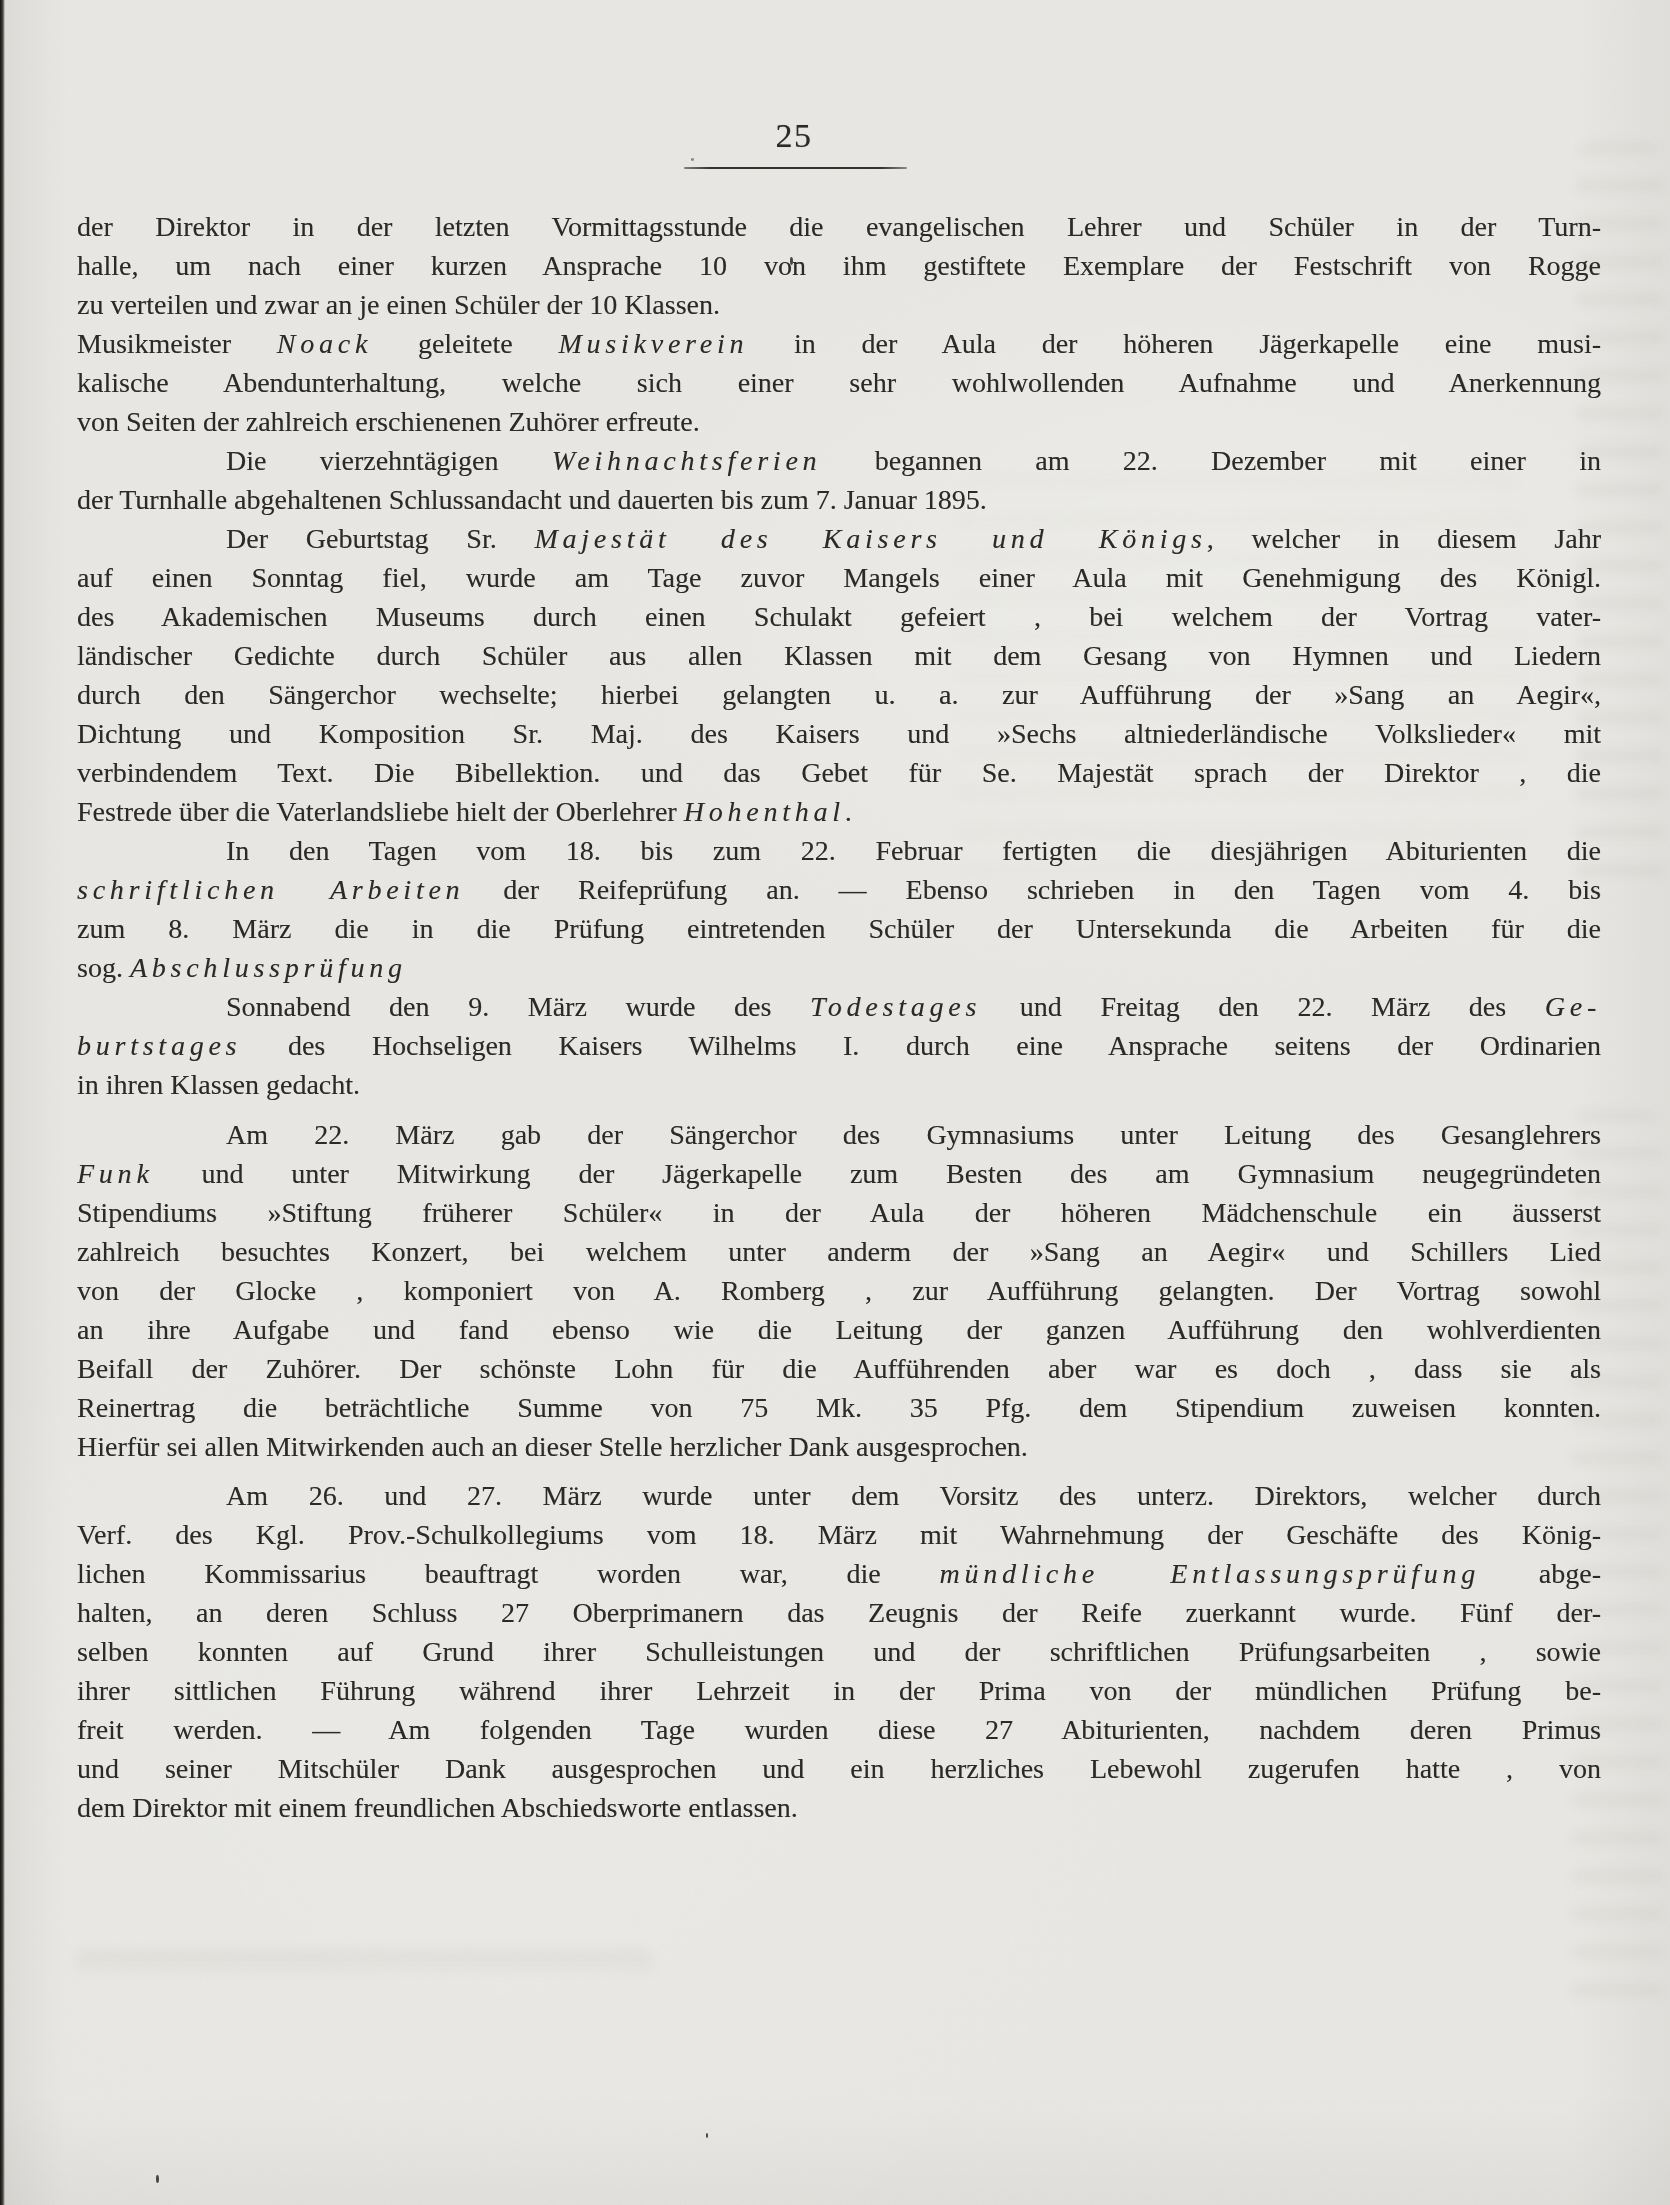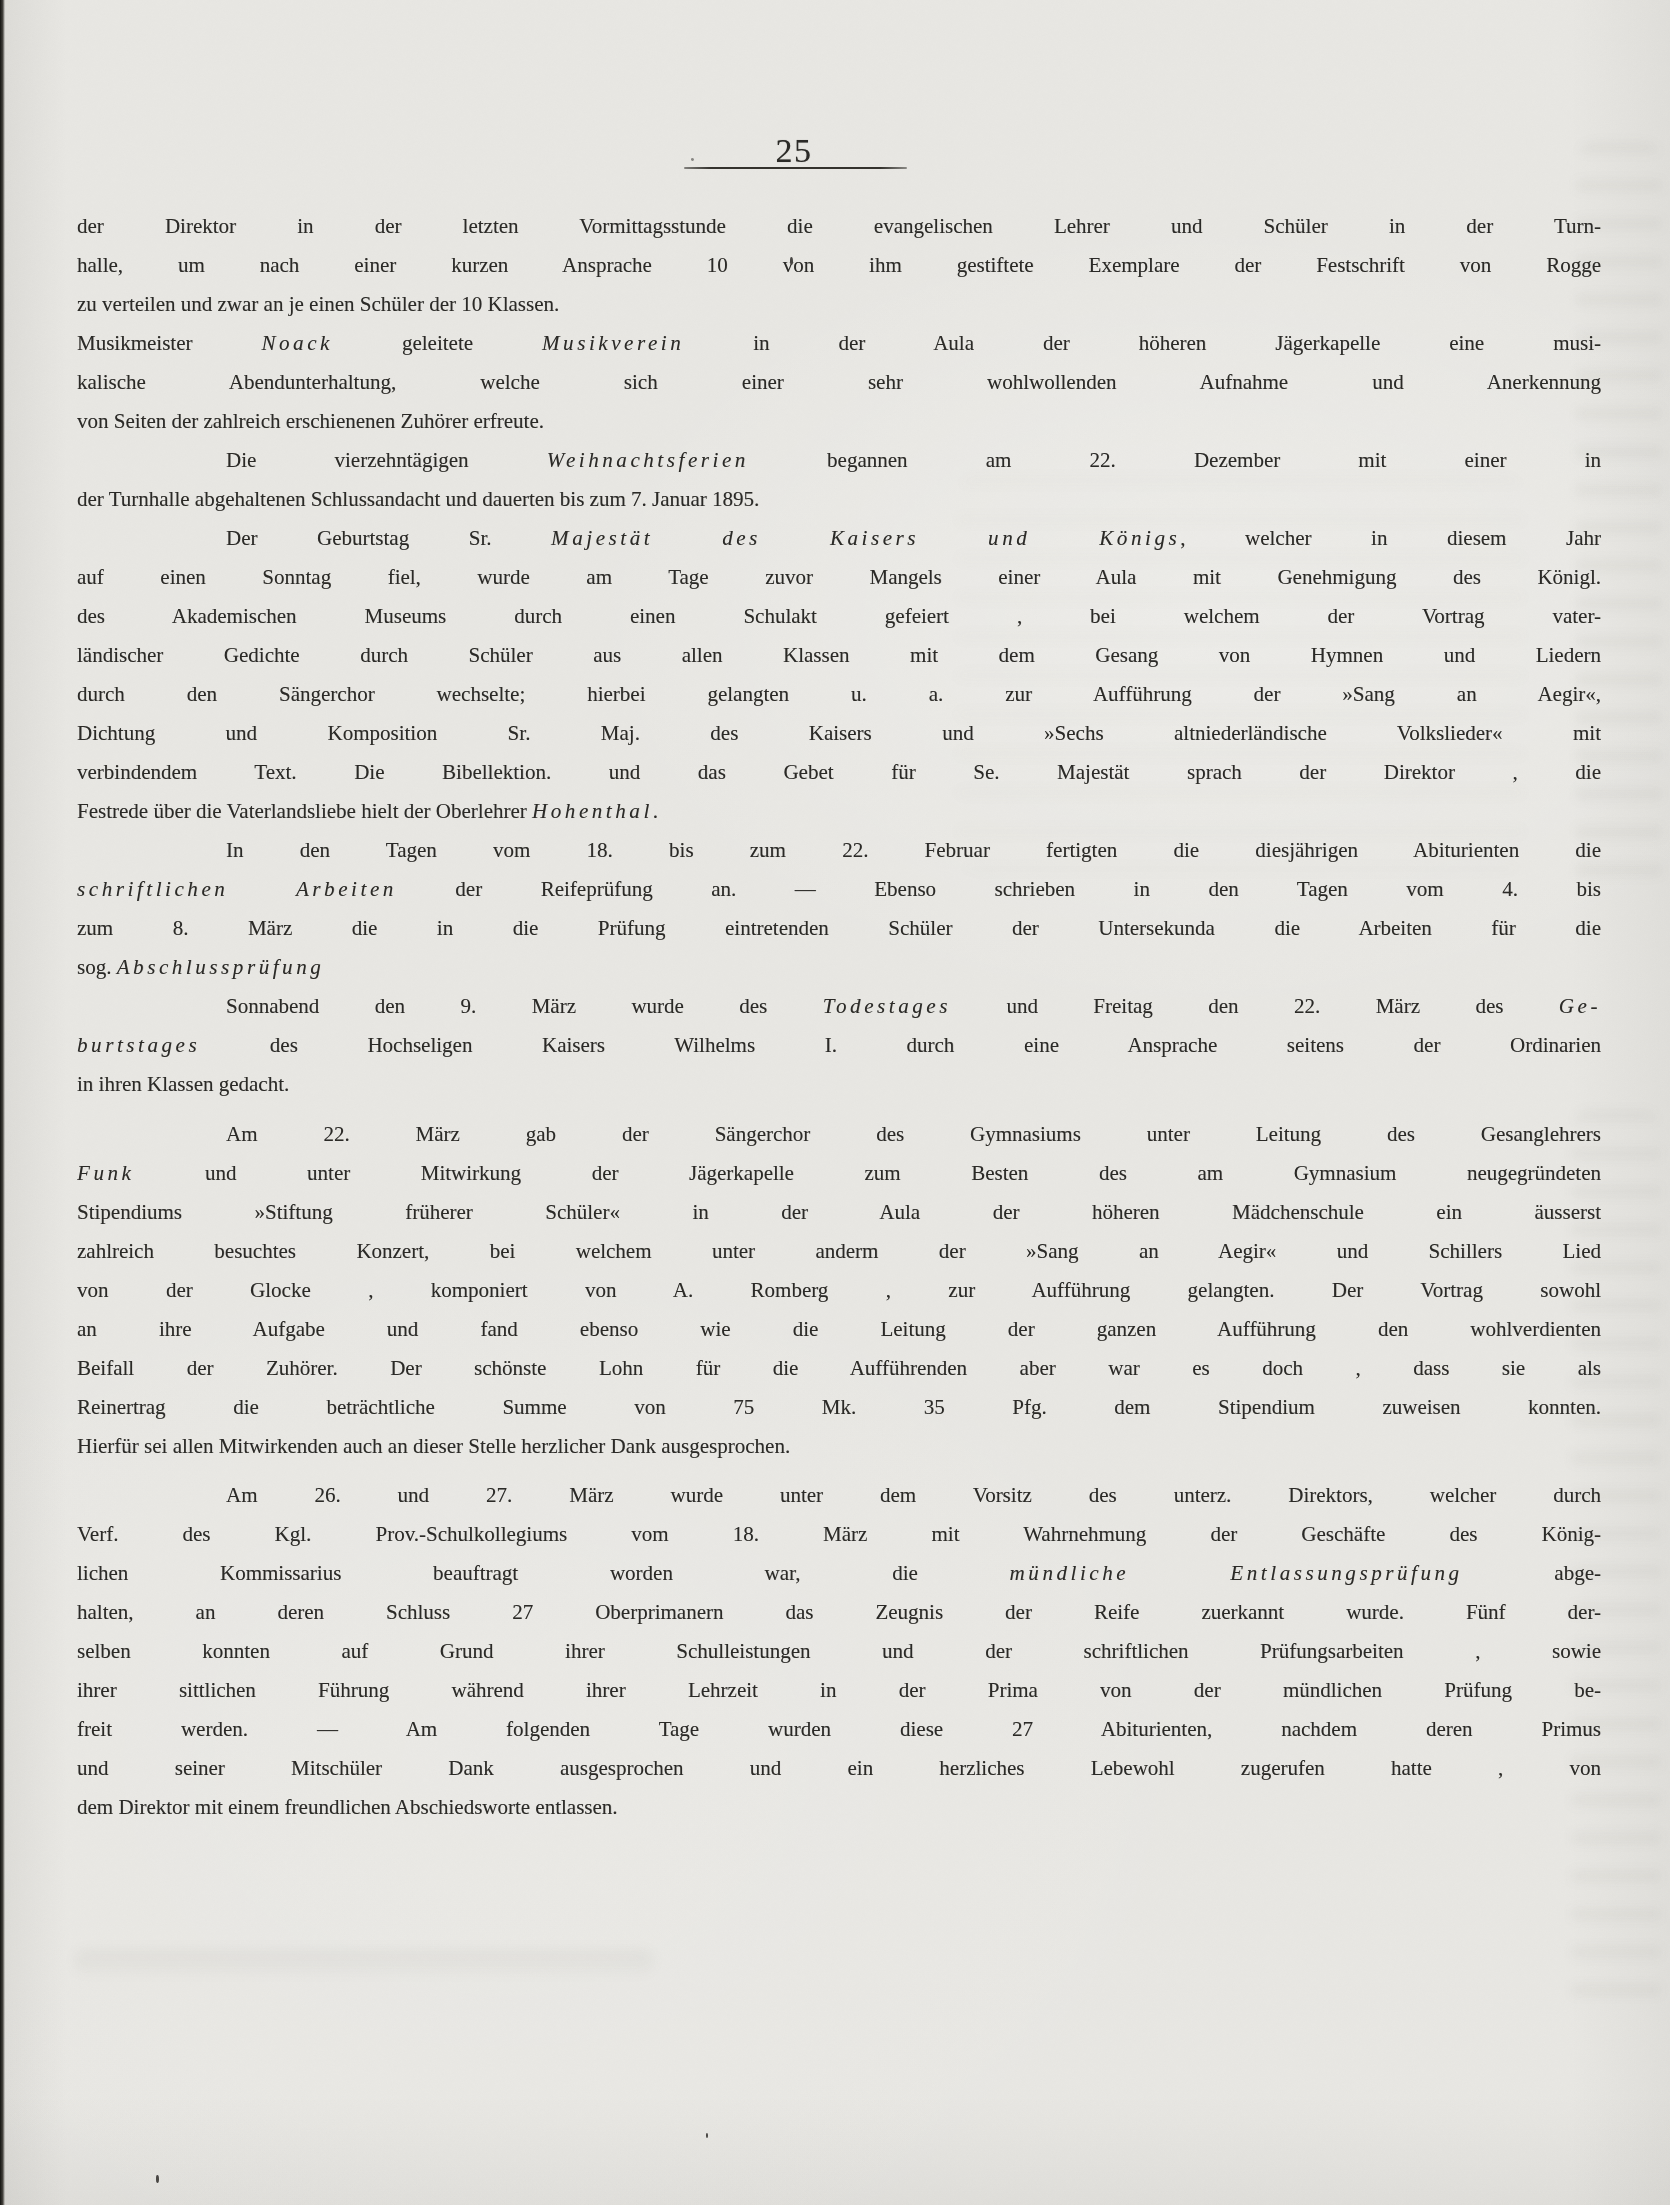--- a/index.html
+++ b/index.html
@@ -14,33 +14,33 @@
       var(--paper,#e8e7e3);
     overflow:hidden;
     font-family:"Liberation Serif","DejaVu Serif",serif;
     color:var(--ink,#2b2a27);
   }
   .edge{
     position:absolute;left:0;top:0;width:5.4px;height:100%;
     background:linear-gradient(90deg,#131310 0%,#44423d 55%,rgba(68,66,61,0) 100%);
   }
   .pagenum{
-    position:absolute;top:133px;left:679px;width:230px;
+    position:absolute;top:118px;left:679px;width:230px;
     text-align:center;font-size:34px;line-height:35px;
     letter-spacing:1.5px;
     text-shadow:0 0 0.8px rgba(43,42,39,.45);
   }
   .rule{
     position:absolute;top:167px;left:684px;width:223px;height:2.3px;
     background:linear-gradient(90deg,rgba(47,46,42,.55),#34322d 12%,#34322d 88%,rgba(47,46,42,.5));
     border-radius:1.5px;
   }
   .text-block{
     position:absolute;left:77px;top:207px;width:1524px;
-    font-size:21px;
+    font-size:28px;
     text-shadow:0.3px 0.3px 0.5px rgba(43,42,39,.32);
   }
   .para{margin:0;}
   .para.gap{margin-top:10.7px;}
   .line{
     height:39px;line-height:39px;
     text-align:justify;text-justify:inter-word;
     overflow:hidden;white-space:normal;
   }
   .line.ind{padding-left:149px;}

